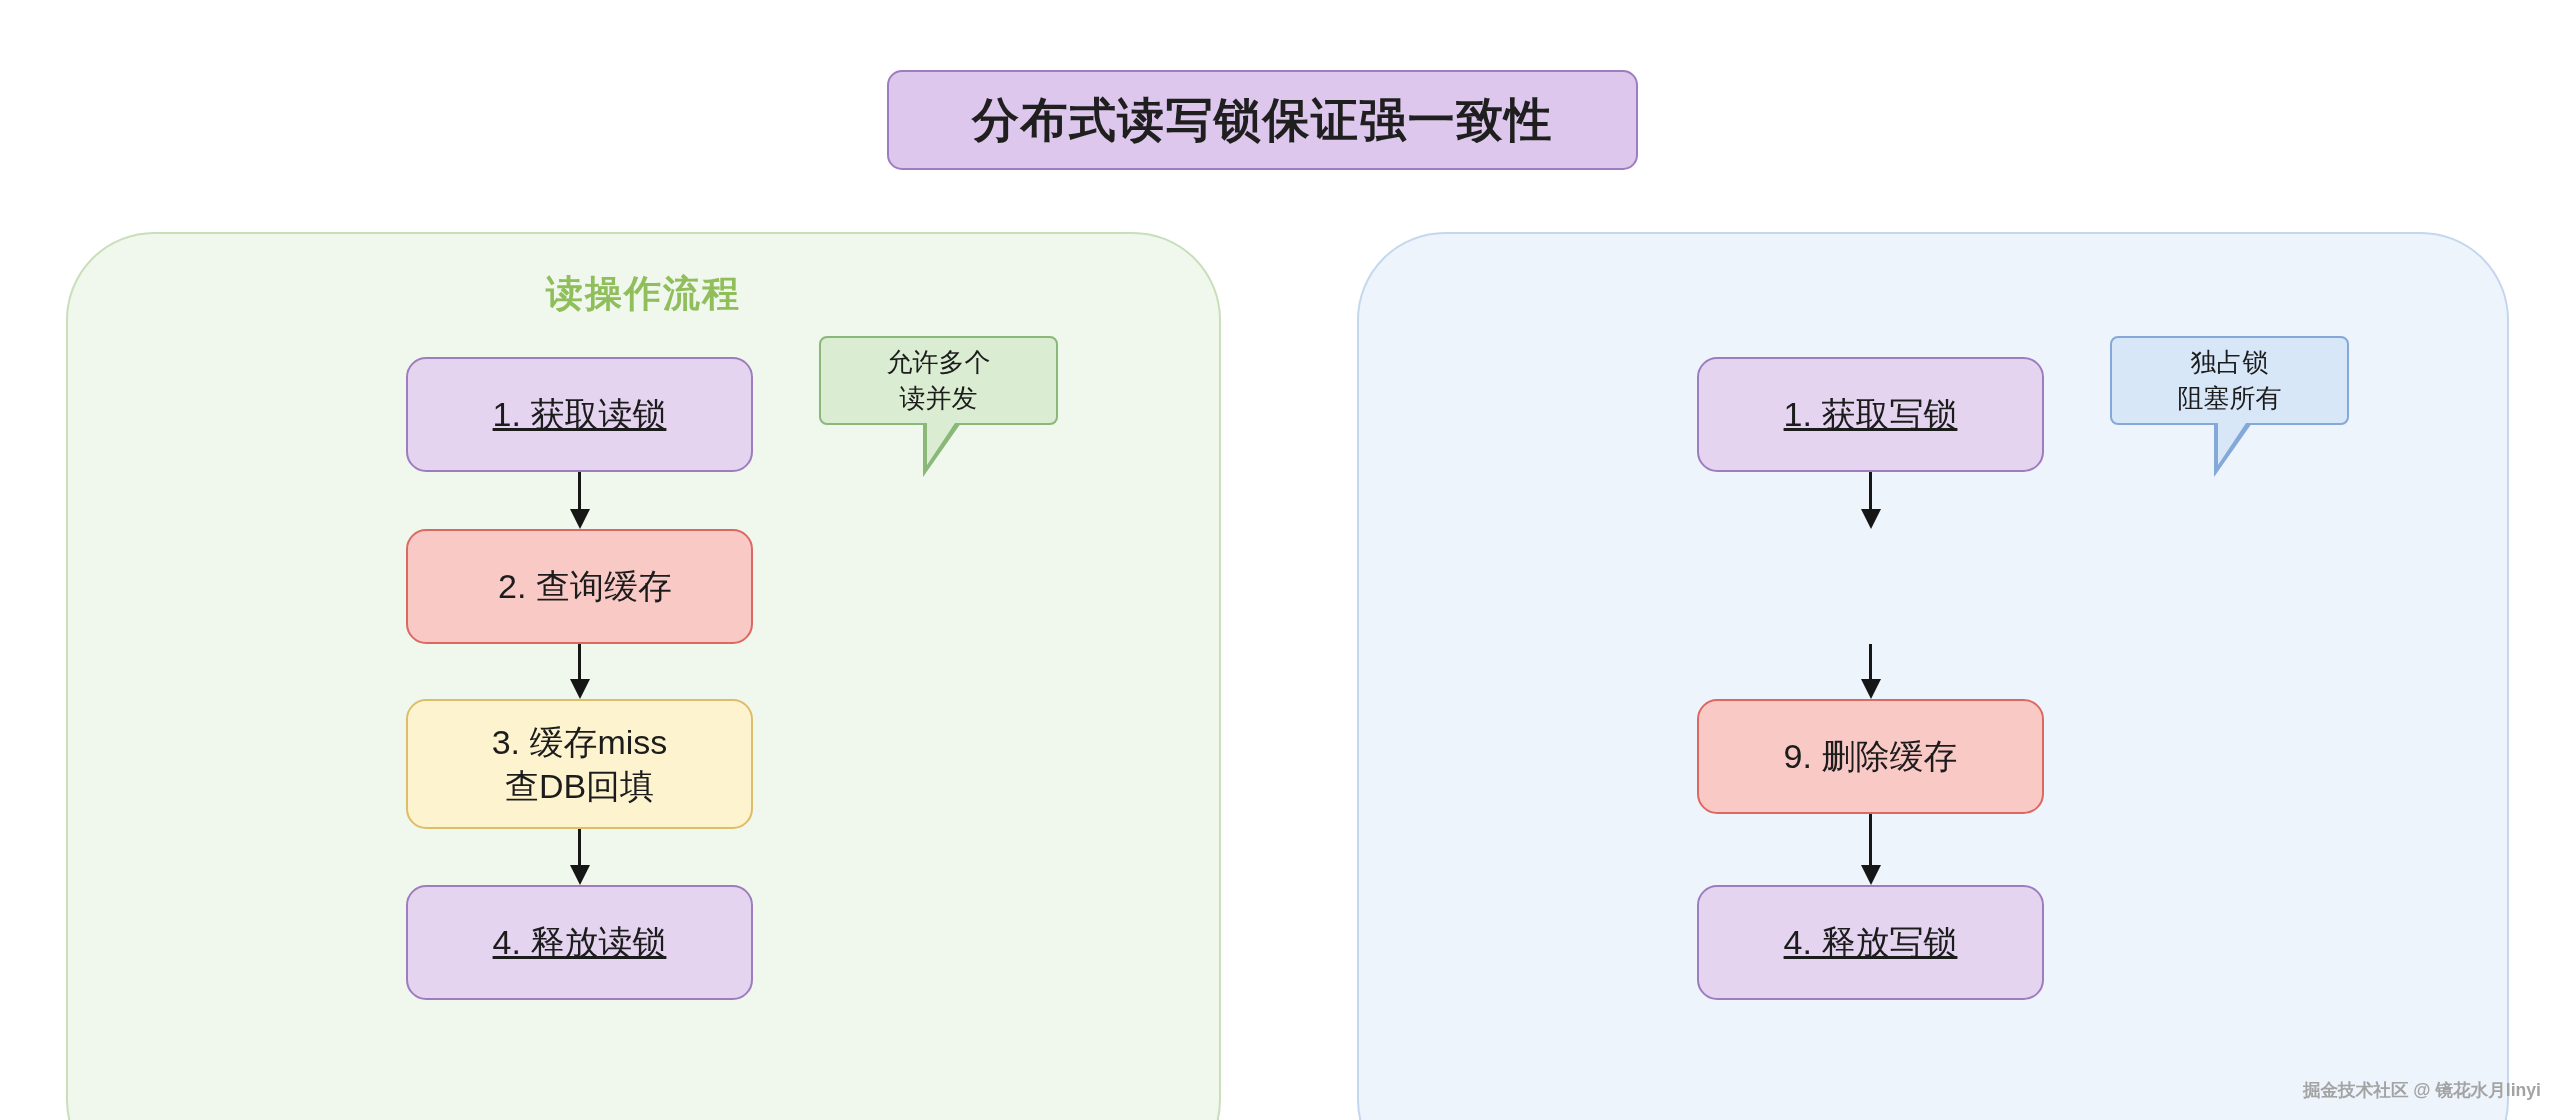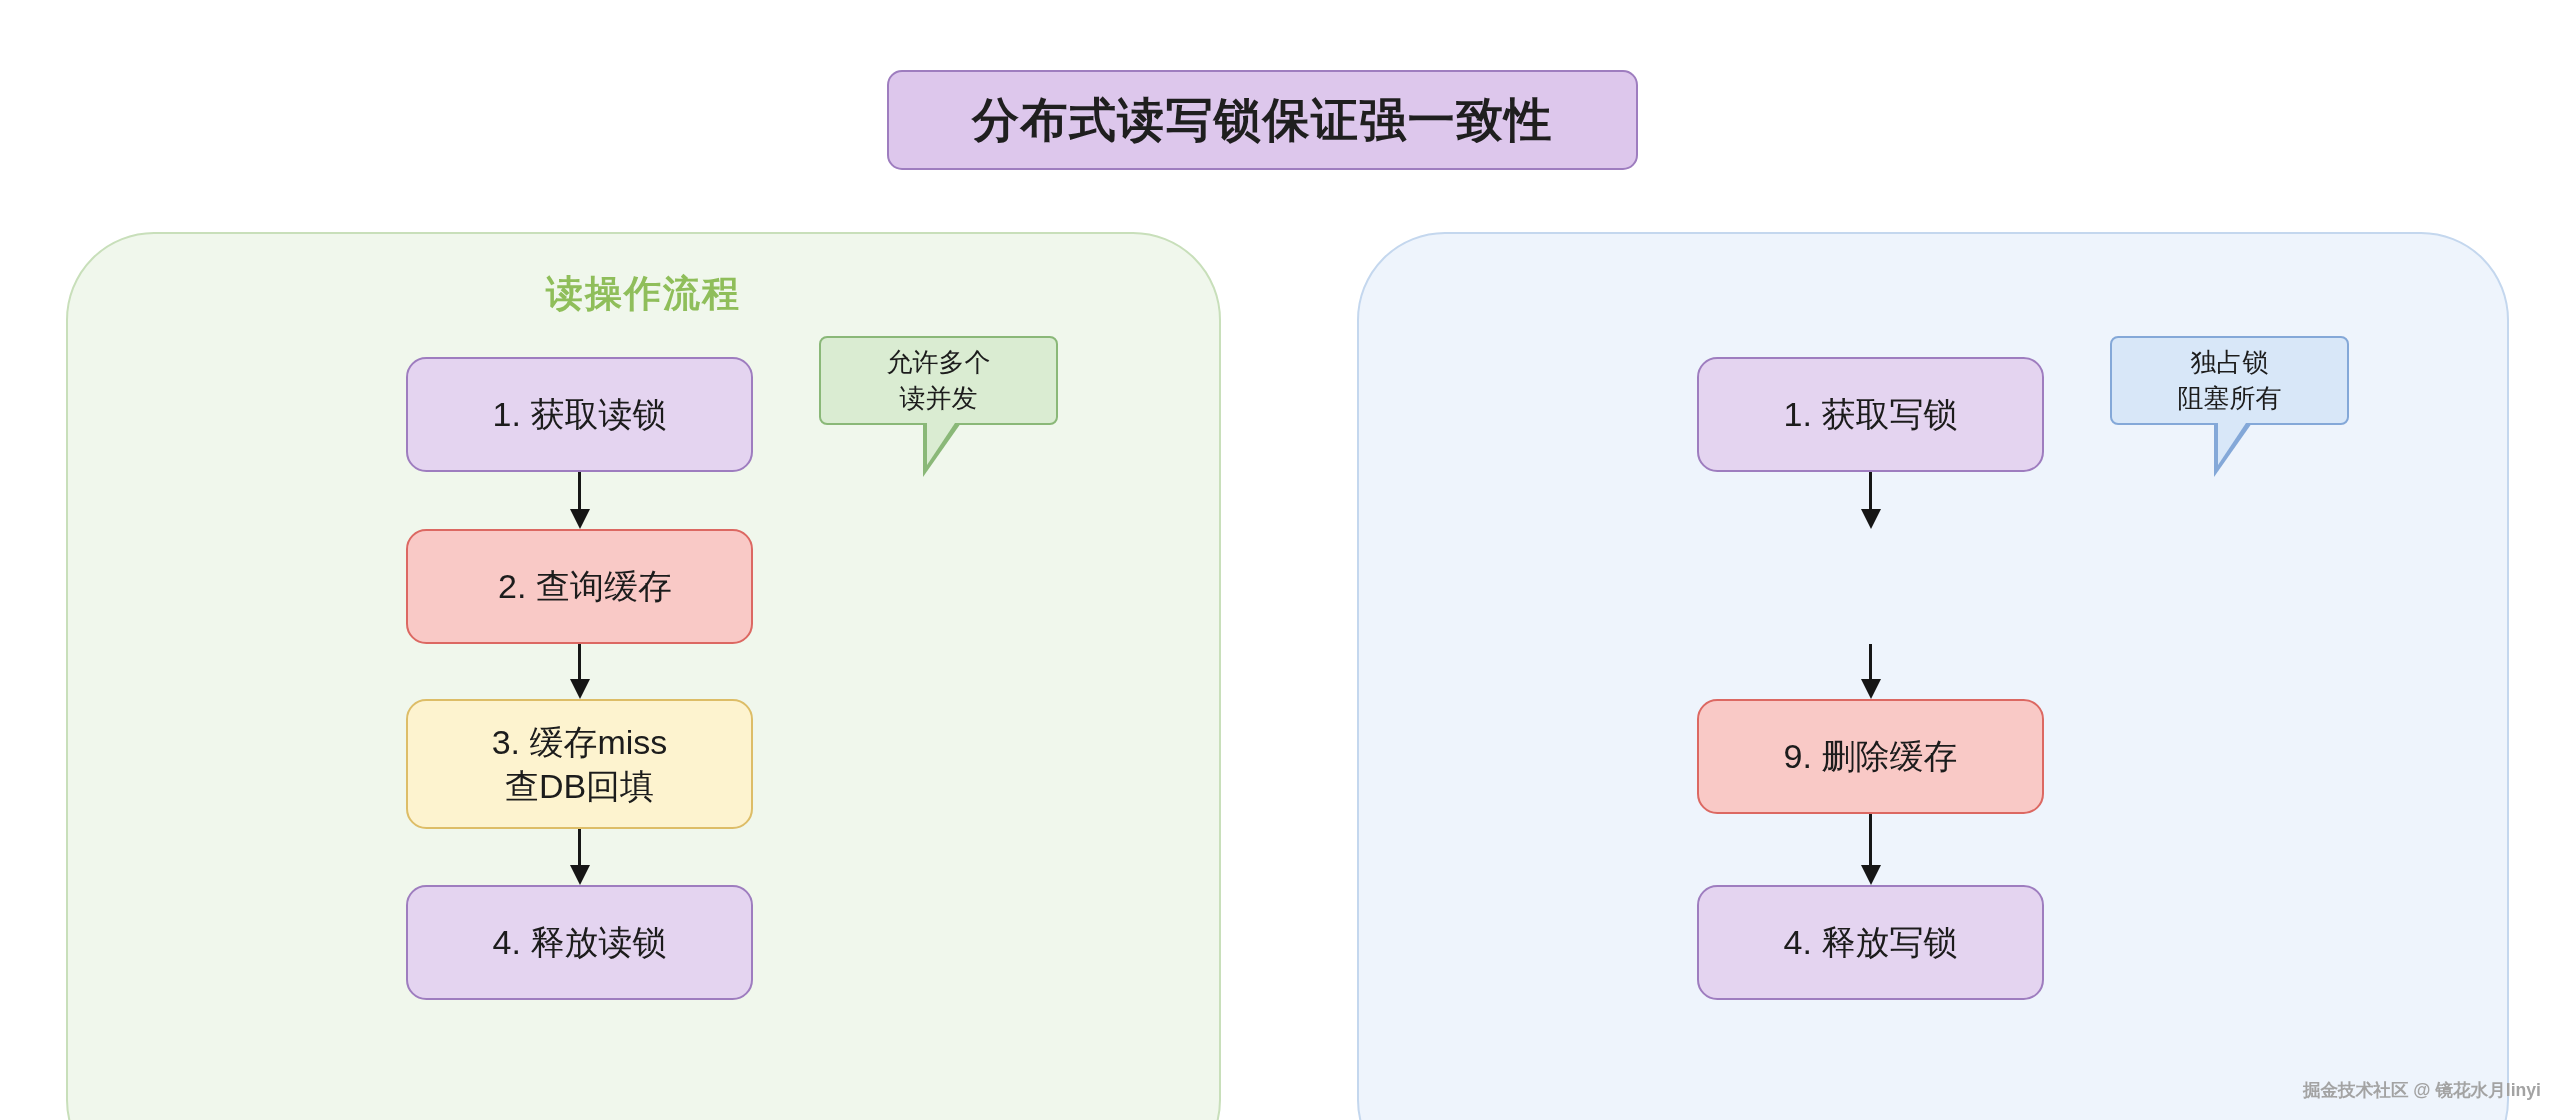--- a/index.html
+++ b/index.html
@@ -27,21 +27,21 @@
   .panel.read .panel-title{color:#8fbe5a;}
   .panel.write .panel-title{color:#7096cc;}
 
   
   .step{
     position:absolute;left:338px;width:347px;box-sizing:border-box;
     border-radius:20.3px;display:flex;align-items:center;justify-content:center;
     text-align:center;font-size:34px;line-height:1.3;
   }
   .step .pre{white-space:pre-line;}
-  .step.purple{background:#e4d4f0;border:2.7px solid #9e7dbf;}
+  .step.purple{background:#e4d4f0;border:2.7px solid #9e7dbf;text-decoration:underline;}
   .step.red{background:#f9c9c6;border:2.7px solid #dc6862;}
   .step.yellow{background:#fdf3cf;border:2.7px solid #ddbd67;}
 
   
   .arrow{position:absolute;width:3.4px;background:#161616;left:510px;}
   .arrow::after{
     content:"";position:absolute;bottom:-20.3px;left:50%;transform:translateX(-50%);
     border-left:10.8px solid transparent;border-right:10.8px solid transparent;
     border-top:20.3px solid #161616;width:0;height:0;
   }

